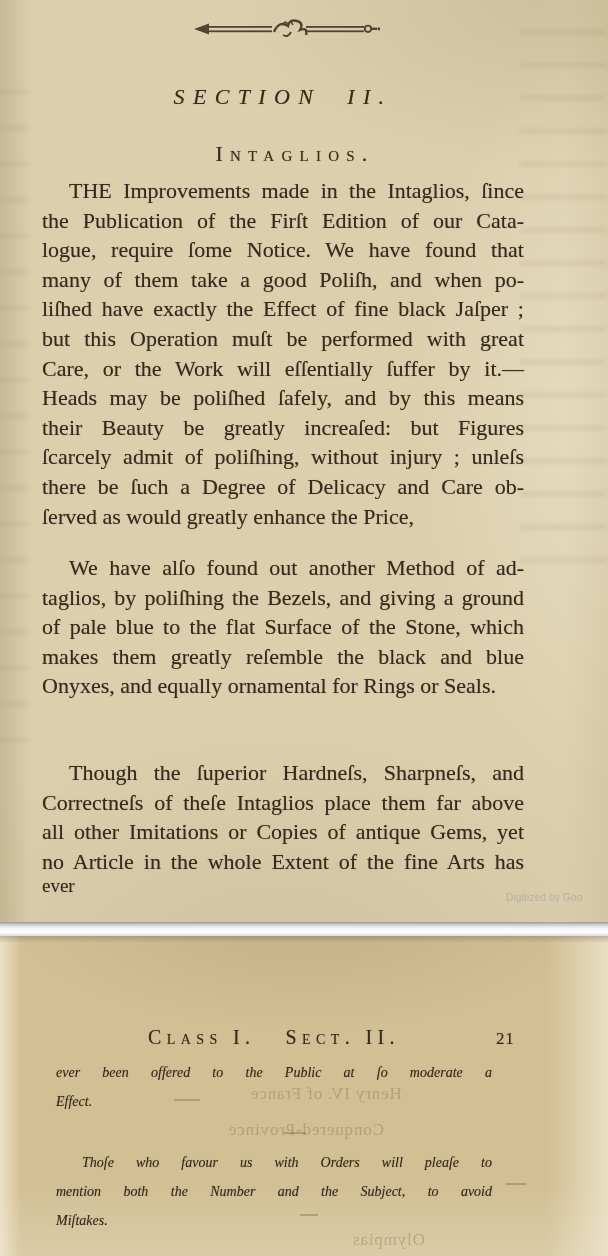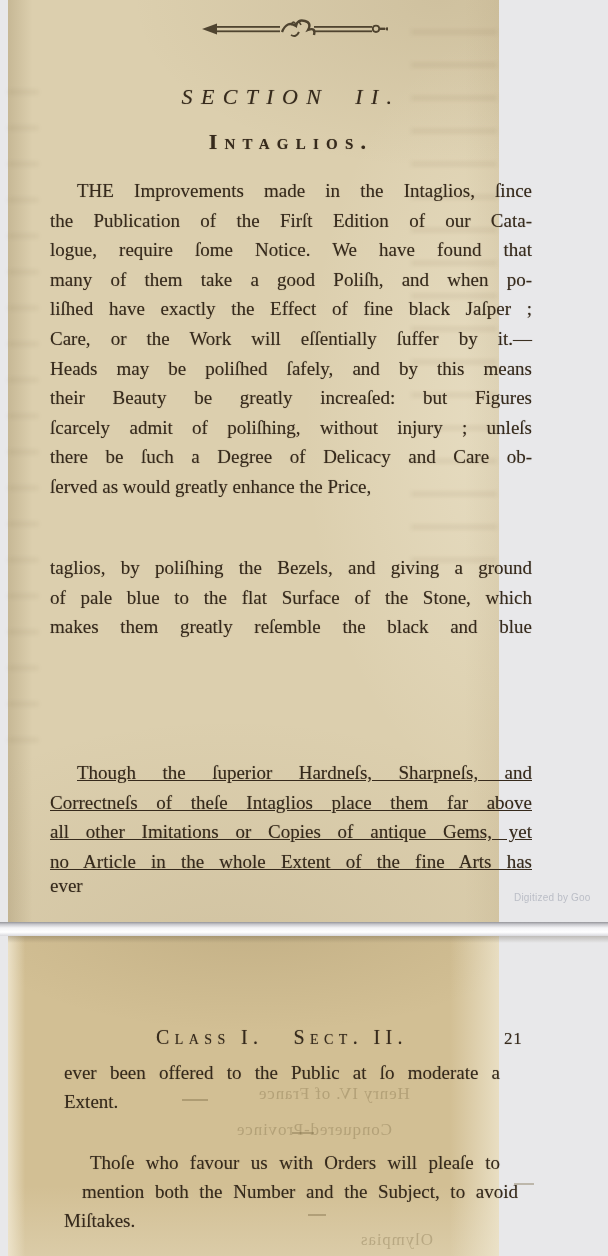--- a/index.html
+++ b/index.html
@@ -1,21 +1,21 @@
 <!DOCTYPE html>
 <html><head>
 <meta charset="utf-8">
 <style>
   html,body { margin:0; padding:0; }
   .screen {
     position:relative; width:608px; height:1256px; overflow:hidden;
     background:#e8e8ea;
     font-family:"Liberation Serif","DejaVu Serif",serif;
   }
-  .page { position:absolute; left:8px; width:491px; }
+  .page { position:absolute; left:0; width:608px; }
 
   
   .page1 {
     top:0; height:922px;
     background-color:#dccfae;
     background-image:
       linear-gradient(90deg, rgba(130,110,70,.24) 0%, rgba(130,110,70,0) 5%, rgba(130,110,70,0) 93%, rgba(170,150,110,.14) 100%),
       radial-gradient(ellipse 440px 240px at 88% 0%, rgba(120,98,58,.13), transparent 70%),
       radial-gradient(ellipse 560px 360px at 45% 106%, rgba(125,102,62,.12), transparent 72%),
       radial-gradient(ellipse 280px 520px at 103% 45%, rgba(240,233,212,.55), transparent 75%);
@@ -50,27 +50,27 @@
     position:absolute; top:84px; left:42px; width:482px; text-align:center;
     font-style:italic; font-size:22px; letter-spacing:.38em; word-spacing:.55em;
     white-space:nowrap;
   }
   .sub-title {
     position:absolute; top:129px; left:42px; width:482px; text-align:center;
     font-variant:small-caps; font-size:22px; letter-spacing:.33em;
     white-space:nowrap;
   }
 
-  .para { position:absolute; left:42px; width:482px; font-size:19px; }
+  .para { position:absolute; left:42px; width:482px; font-size:22px; }
   .para .line { height:29.6px; line-height:29.6px; text-align:justify; text-align-last:justify; }
   .para .line.nj { text-align:left; text-align-last:left; }
   .para .line.ind { text-indent:27px; }
   .p1 { top:176px; }
   .p2 { top:553px; }
-  .p3 { top:758px;text-decoration:underline; }
+  .p3 { top:758px; }
 
   .catchword {
     position:absolute; top:871px; left:42px; width:482px; box-sizing:border-box;
     padding-right:44px; text-align:left; font-size:19px; line-height:29.6px;
   }
 
   .watermark {
     position:absolute; top:892px; left:506px;
     font-family:"Liberation Sans",sans-serif; font-size:10px;
     color:rgba(150,155,170,.55); white-space:nowrap; letter-spacing:.02em;
@@ -94,29 +94,29 @@
     position:absolute; top:90px; left:56px; width:436px; text-align:center;
     font-variant:small-caps; font-size:20px; letter-spacing:.27em; white-space:nowrap;
   }
   .run-head .part1 { margin-right:30px; }
   .pagenum {
     position:absolute; top:93px; left:496px;
     font-size:17px; letter-spacing:.05em;font-family:Liberation Serif, serif;
   }
 
   .line2 {
-    position:absolute; left:56px; width:436px; font-size:19px;
-    height:29px; line-height:29px; text-align:justify; text-align-last:justify;
+    position:absolute; left:56px; width:436px; font-size:14px;
+    height:29px; line-height:29px; text-align:justify; text-align-last:justify;font-style:italic;
   }
   .line2.nj { text-align:left; text-align-last:left; }
   .line2.ind { text-indent:26px; }
   .l2-0 { top:122px; }
   .l2-1 { top:151px; }
   .l2-2 { top:212px; }
-  .l2-3 { top:241px;margin-left:18px; }
+  .l2-3 { top:241px; }
   .l2-4 { top:270px; }
 
   
   .ghost {
     position:absolute; transform:scaleX(-1);
     color:rgba(110,92,55,.30); font-size:17px; letter-spacing:.05em;
     filter:blur(.6px); white-space:nowrap;
   }
   .g-0 { top:148px; left:250px; }
   .g-1 { top:184px; left:228px; }
@@ -148,40 +148,43 @@
         <rect x="116" y="10" width="58" height="1.8" stroke="none"></rect>
         <rect x="116" y="14.4" width="58" height="1.8" stroke="none"></rect>
         <circle cx="178" cy="12.8" r="3.2" fill="none" stroke-width="1.8"></circle>
         <rect x="181" y="11.6" width="6" height="2.4" stroke="none"></rect>
         <circle cx="189" cy="12.8" r="1.6" stroke="none"></circle>
       </g>
     </svg>
 
     <h1 class="sec-title ink" style="margin:0;font-weight:normal;">SECTION II.</h1>
 
-    <h2 class="sub-title ink" style="margin:0;font-weight:bold;">Intaglios.</h2>
+    <h2 class="sub-title ink" style="margin:12px;font-weight:normal;">Intaglios.</h2>
 
     <div class="para p1 ink">
       <div class="line ind">THE Improvements made in the Intaglios, ſince</div>
       <div class="line">the Publication of the Firſt Edition of our Cata-</div>
       <div class="line">logue, require ſome Notice.  We have found that</div>
       <div class="line">many of them take a good Poliſh, and when po-</div>
       <div class="line">liſhed have exactly the Effect of fine black Jaſper ;</div>
+      <div class="line">but this Operation muſt be performed with great</div>
       <div class="line">Care, or the Work will eſſentially ſuffer by it.—</div>
       <div class="line">Heads may be poliſhed ſafely, and by this means</div>
       <div class="line">their Beauty be greatly increaſed:  but Figures</div>
       <div class="line">ſcarcely admit of poliſhing, without injury ;  unleſs</div>
       <div class="line">there be ſuch a Degree of Delicacy and Care ob-</div>
       <div class="line nj">ſerved as would greatly enhance the Price,</div>
     </div>
 
     <div class="para p2 ink">
+      <div class="line ind">We have alſo found out another Method of ad-</div>
       <div class="line">taglios, by poliſhing the Bezels, and giving a ground</div>
       <div class="line">of pale blue to the flat Surface of the Stone, which</div>
       <div class="line">makes them greatly reſemble the black and blue</div>
+      <div class="line nj">Onyxes, and equally ornamental for Rings or Seals.</div>
     </div>
 
     <div class="para p3 ink">
       <div class="line ind">Though the ſuperior Hardneſs, Sharpneſs, and</div>
       <div class="line">Correctneſs of theſe Intaglios place them far above</div>
       <div class="line">all other Imitations or Copies of antique Gems, yet</div>
       <div class="line">no Article in the whole Extent of the fine Arts has</div>
     </div>
 
     <div class="catchword ink">ever</div>
@@ -192,21 +195,21 @@
   <div class="scan-gap"></div>
 
   <section class="page page2">
 
     <div class="run-head ink">
       <span class="part1">Class I.</span><span>Sect. II.</span>
     </div>
     <div class="pagenum ink">21</div>
 
     <div class="line2 l2-0 ink">ever been offered to the Public at ſo moderate a</div>
-    <div class="line2 l2-1 nj ink">Extent.</div>
+    <div class="line2 l2-1 nj ink">Effect.</div>
     <div class="line2 l2-2 ind ink">Thoſe who favour us with Orders will pleaſe to</div>
     <div class="line2 l2-3 ink">mention both the Number and the Subject, to avoid</div>
     <div class="line2 l2-4 nj ink">Miſtakes.</div>
 
     <div class="ghost g-0">Henry IV. of France</div>
     <div class="ghost g-1">Conquered-Province</div>
     <div class="ghost g-2">Olympias</div>
     <div class="gdash gd1"></div>
     <div class="gdash gd2"></div>
     <div class="gdash gd3"></div>

